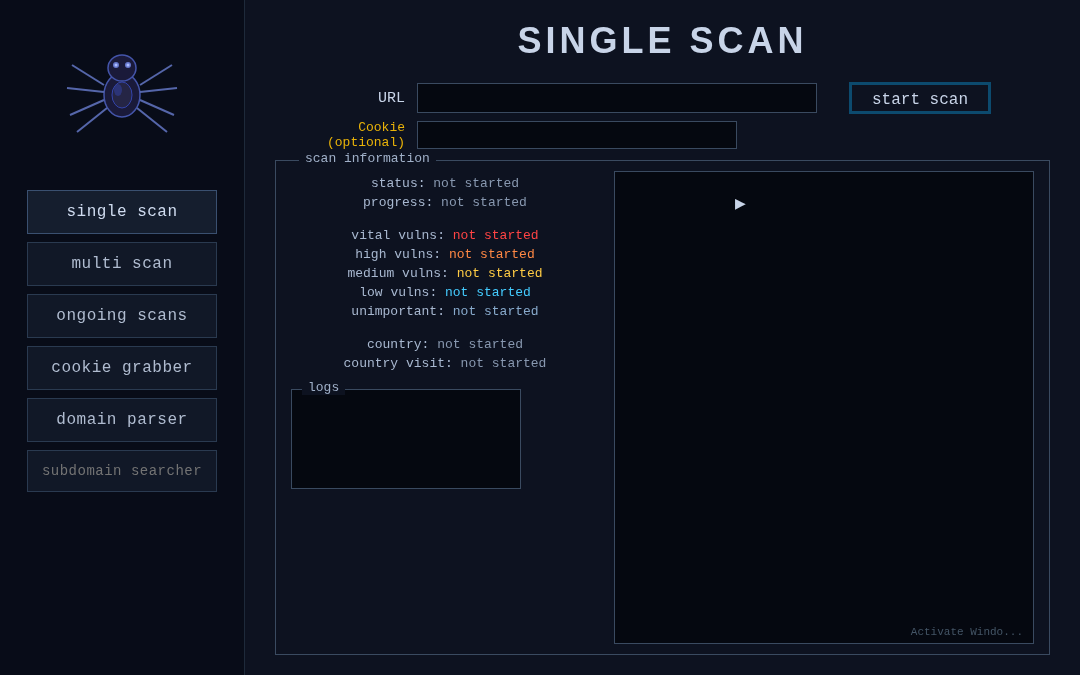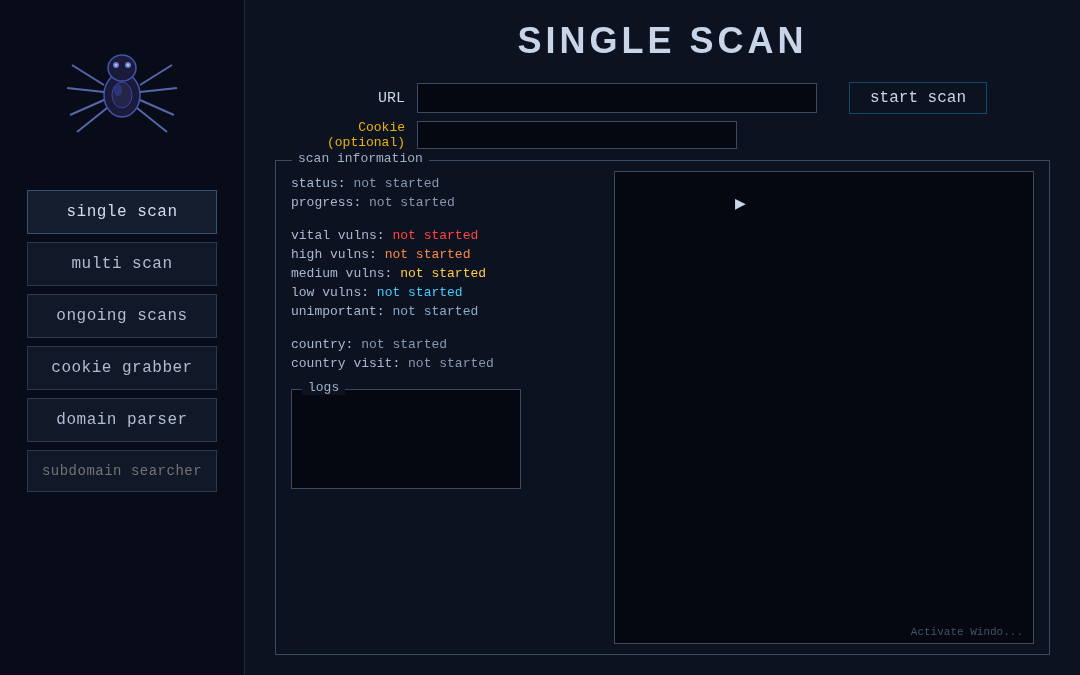--- a/index.html
+++ b/index.html
@@ -96,21 +96,21 @@
       color: #c8d4e8;
       font-family: 'Courier New', Courier, monospace;
       font-size: 14px;
       padding: 2px 6px;
       outline: none;
     }
 
     .start-scan-btn {
       padding: 6px 20px;
       background-color: #0d1220;
-      border: 1px solid #0c4a6e;
+      border: 3px solid #0c4a6e;
       color: #c8d4e8;
       font-family: 'Courier New', Courier, monospace;
       font-size: 16px;
       cursor: pointer;
       margin-left: 20px;
       height: 32px;
     }
 
     .cookie-input {
       width: 310px;
@@ -131,30 +131,31 @@
       position: relative;
       display: flex;
       gap: 15px;
       min-height: 380px;
       flex: 1;
     }
 
     .panel-label {
       position: absolute;
       top: -10px;
-      left: 16px;
+      left: 23px;
       background-color: #0d1220;
       padding: 0 6px;
       font-size: 13px;
       color: #a0b0c8;
     }
 
     .scan-info-left {
       flex: 1;
       padding-top: 5px;
+      text-align: center;
     }
 
     .scan-info-line {
       font-size: 13px;
       margin-bottom: 4px;
       color: #a8b8d0;
     }
 
     .scan-info-line .label {
       color: #a8b8d0;

